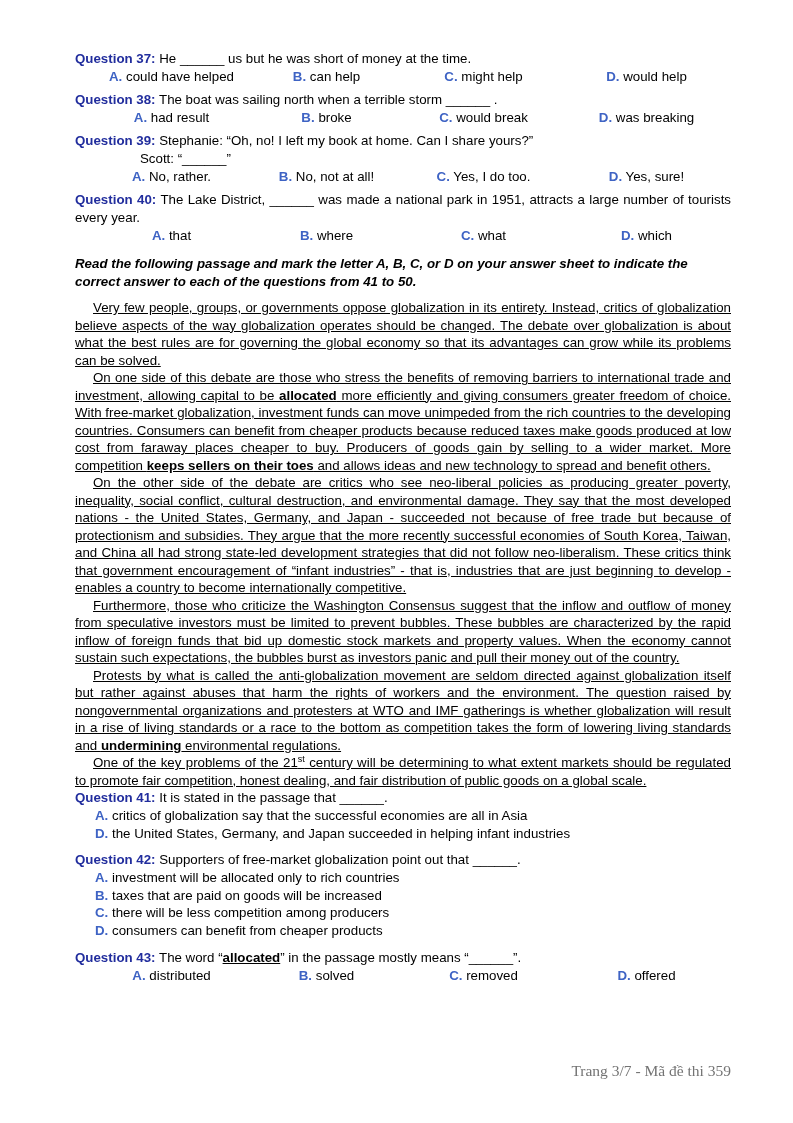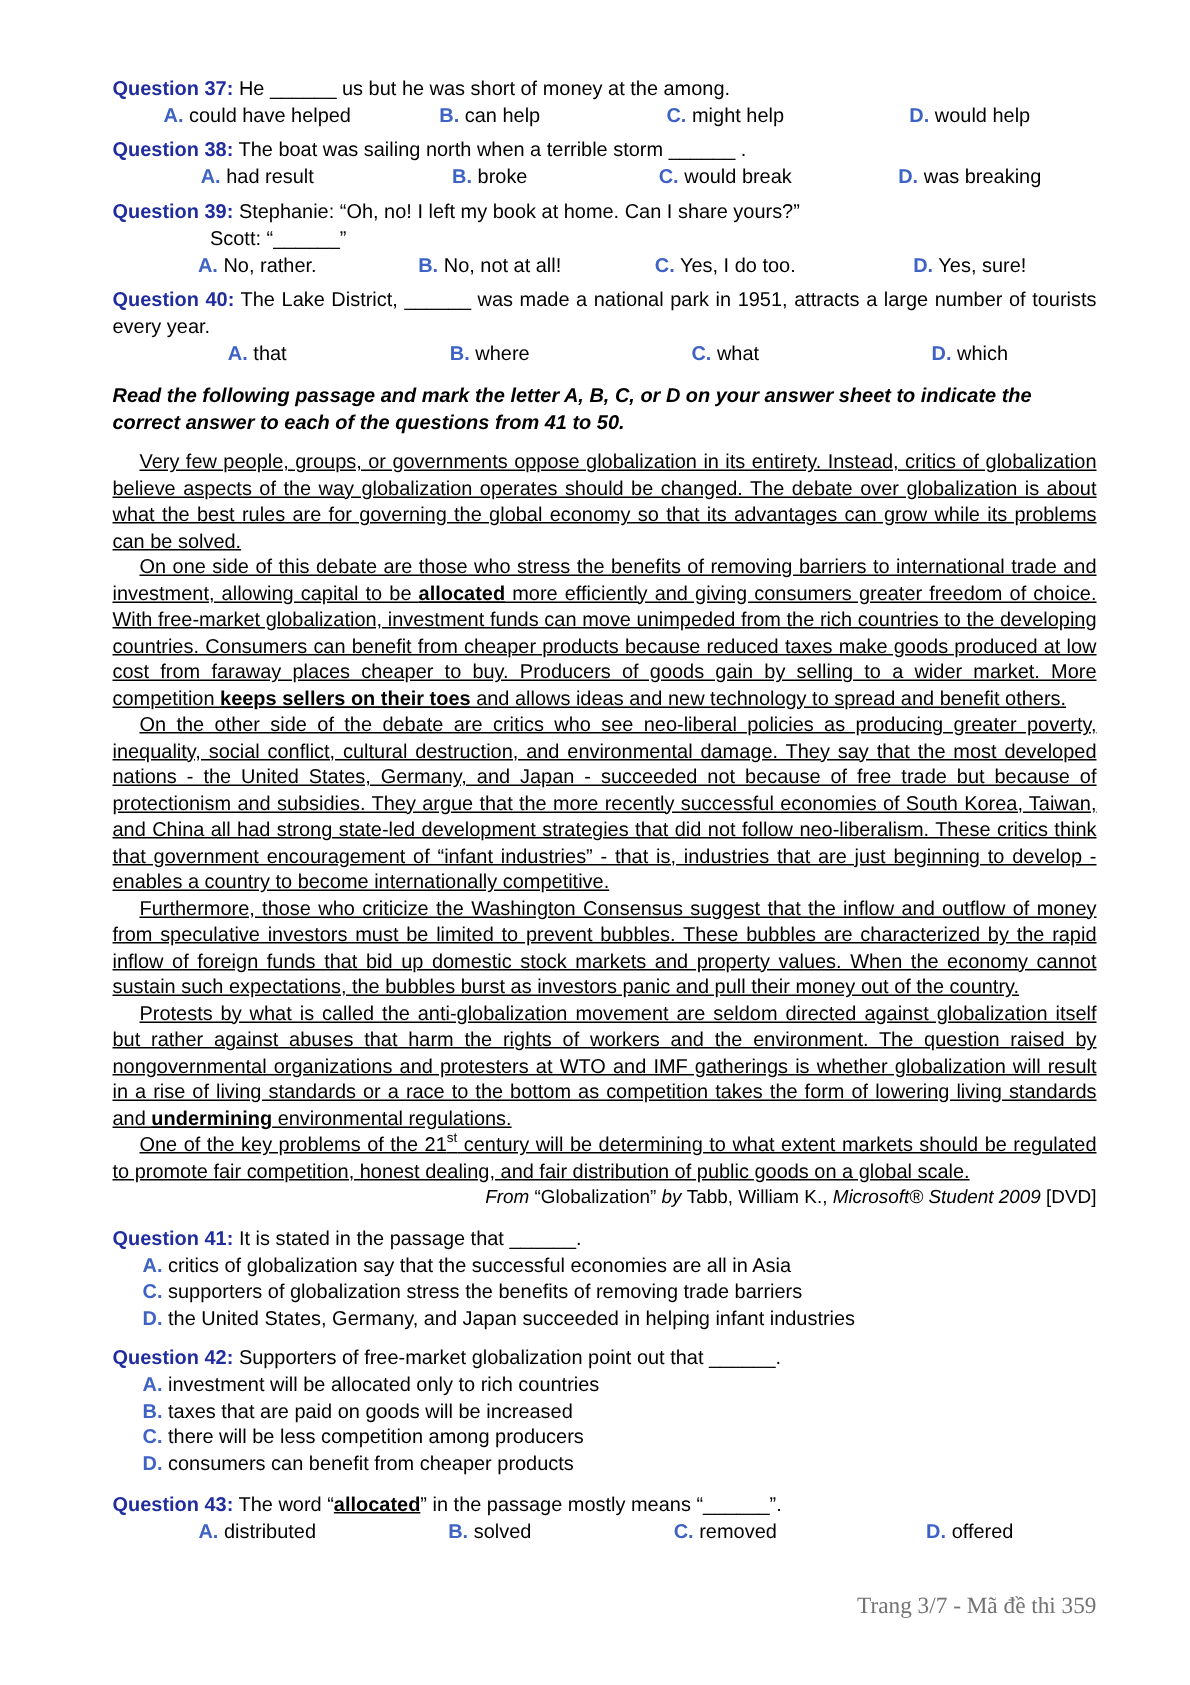--- a/index.html
+++ b/index.html
@@ -65,21 +65,21 @@
     color:#737373;
   }
   .qgap{margin-top:9px;}
 </style>
 </head>
 <body>
 
 <div class="page">
 
   <section class="q-block">
-    <p class="q-line"><span class="q-label">Question 37:</span> <span>He ______ us but he was short of money at the among.</span></p>
+    <p class="q-line"><span class="q-label">Question 37:</span> <span>He ______ us but he was short of money at the time.</span></p>
     <div class="opt-row">
       <span class="opt"><span class="letter">A.</span> <span>could have helped</span></span>
       <span class="opt"><span class="letter">B.</span> <span>can help</span></span>
       <span class="opt"><span class="letter">C.</span> <span>might help</span></span>
       <span class="opt"><span class="letter">D.</span> <span>would help</span></span>
     </div>
   </section>
 
   <section class="q-block">
     <p class="q-line"><span class="q-label">Question 38:</span> <span>The boat was sailing north when a terrible storm ______ .</span></p>
@@ -114,28 +114,26 @@
 
   <p class="instruction">Read the following passage and mark the letter A, B, C, or D on your answer sheet to indicate the correct answer to each of the questions from 41 to 50.</p>
 
   <div class="passage">
     <p class="para">Very few people, groups, or governments oppose globalization in its entirety. Instead, critics of globalization believe aspects of the way globalization operates should be changed. The debate over globalization is about what the best rules are for governing the global economy so that its advantages can grow while its problems can be solved.</p>
     <p class="para"><span>On one side of this debate are those who stress the benefits of removing barriers to international trade and investment, allowing capital to be </span><span class="bu">allocated</span><span> more efficiently and giving consumers greater freedom of choice. With free-market globalization, investment funds can move unimpeded from the rich countries to the developing countries. Consumers can benefit from cheaper products because reduced taxes make goods produced at low cost from faraway places cheaper to buy. Producers of goods gain by selling to a wider market. More competition </span><span class="bu">keeps sellers on their toes</span><span> and allows ideas and new technology to spread and benefit others.</span></p>
     <p class="para">On the other side of the debate are critics who see neo-liberal policies as producing greater poverty, inequality, social conflict, cultural destruction, and environmental damage. They say that the most developed nations - the United States, Germany, and Japan - succeeded not because of free trade but because of protectionism and subsidies. They argue that the more recently successful economies of South Korea, Taiwan, and China all had strong state-led development strategies that did not follow neo-liberalism. These critics think that government encouragement of “infant industries” - that is, industries that are just beginning to develop - enables a country to become internationally competitive.</p>
     <p class="para">Furthermore, those who criticize the Washington Consensus suggest that the inflow and outflow of money from speculative investors must be limited to prevent bubbles. These bubbles are characterized by the rapid inflow of foreign funds that bid up domestic stock markets and property values. When the economy cannot sustain such expectations, the bubbles burst as investors panic and pull their money out of the country.</p>
     <p class="para"><span>Protests by what is called the anti-globalization movement are seldom directed against globalization itself but rather against abuses that harm the rights of workers and the environment. The question raised by nongovernmental organizations and protesters at WTO and IMF gatherings is whether globalization will result in a rise of living standards or a race to the bottom as competition takes the form of lowering living standards and </span><span class="bu">undermining</span><span> environmental regulations.</span></p>
     <p class="para"><span>One of the key problems of the 21</span><sup>st</sup><span> century will be determining to what extent markets should be regulated to promote fair competition, honest dealing, and fair distribution of public goods on a global scale.</span></p>
-    <p class="source-line"><span class="it">From </span><span>“Globalization” </span><span class="it">by </span><span>Tabb, William K., </span><span class="it">Microsoft® Student 2009 </span><span>[DVD]</span></p>
   </div>
 
   <section class="q-block">
     <p class="q-line"><span class="q-label">Question 41:</span> <span>It is stated in the passage that ______.</span></p>
     <div class="opt-col">
       <p><span class="letter">A.</span> <span>critics of globalization say that the successful economies are all in Asia</span></p>
-      <p><span class="letter">C.</span> <span>supporters of globalization stress the benefits of removing trade barriers</span></p>
       <p><span class="letter">D.</span> <span>the United States, Germany, and Japan succeeded in helping infant industries</span></p>
     </div>
   </section>
 
   <section class="q-block qgap">
     <p class="q-line"><span class="q-label">Question 42:</span> <span>Supporters of free-market globalization point out that ______.</span></p>
     <div class="opt-col">
       <p><span class="letter">A.</span> <span>investment will be allocated only to rich countries</span></p>
       <p><span class="letter">B.</span> <span>taxes that are paid on goods will be increased</span></p>
       <p><span class="letter">C.</span> <span>there will be less competition among producers</span></p>

